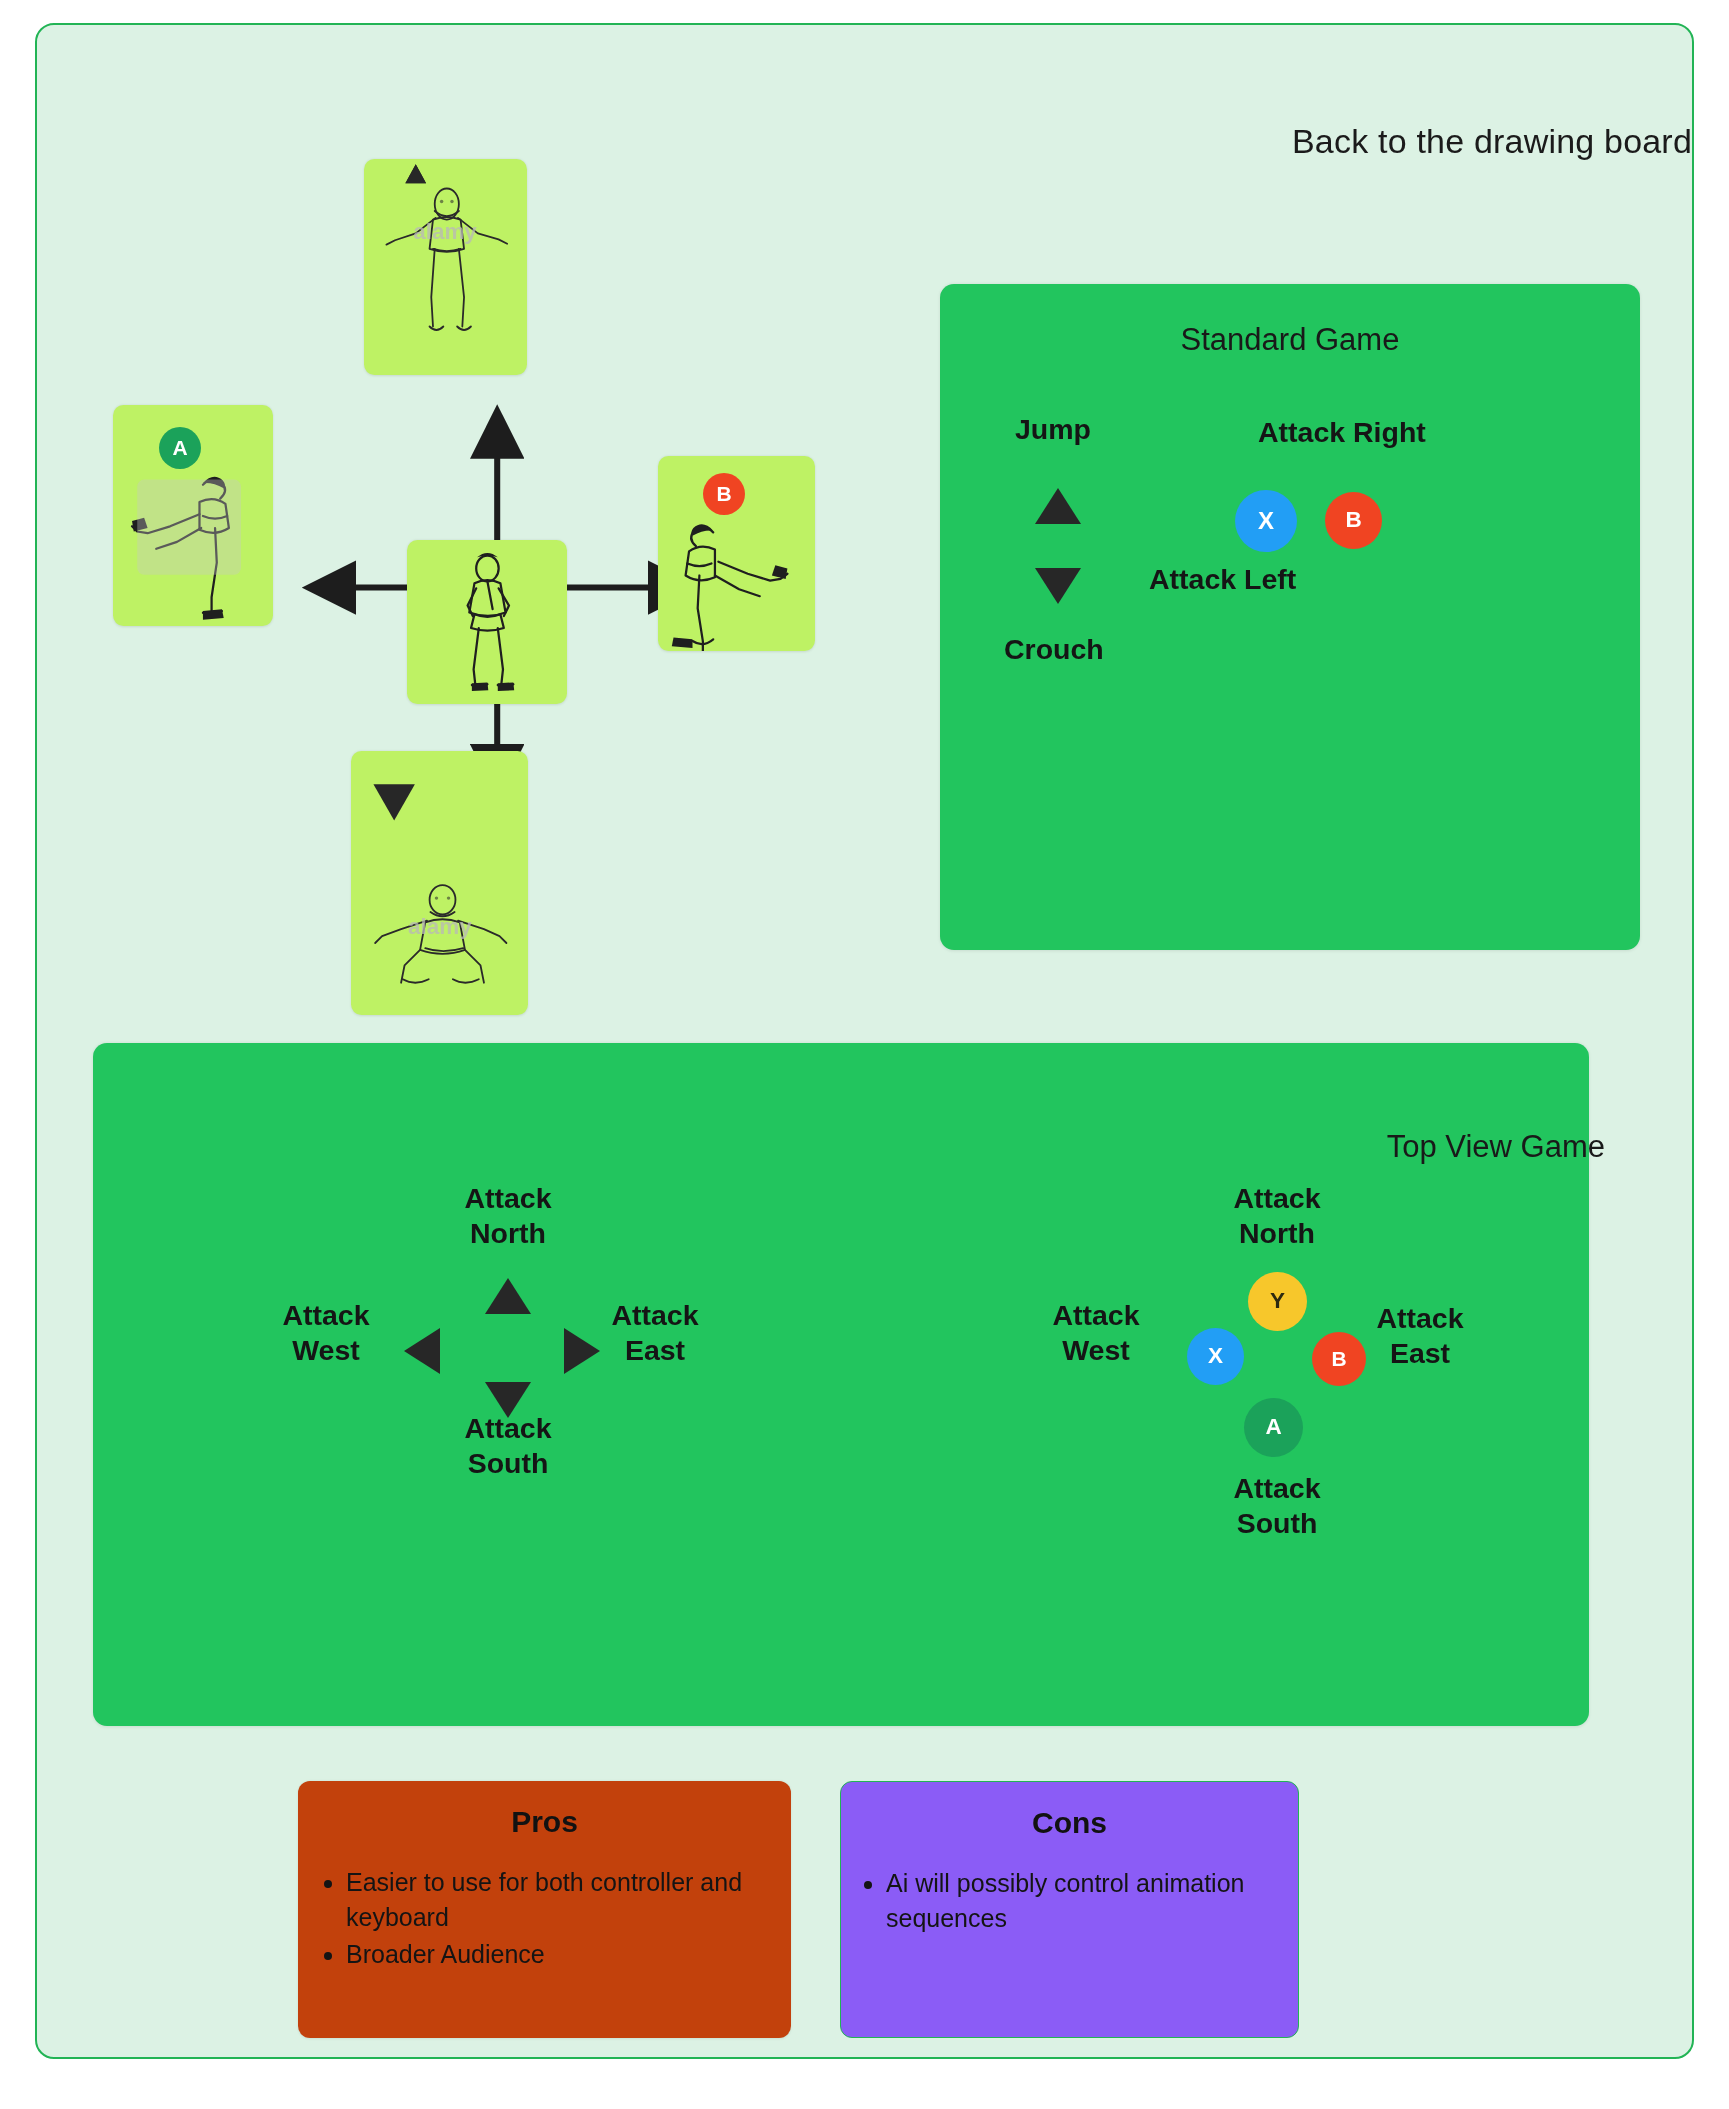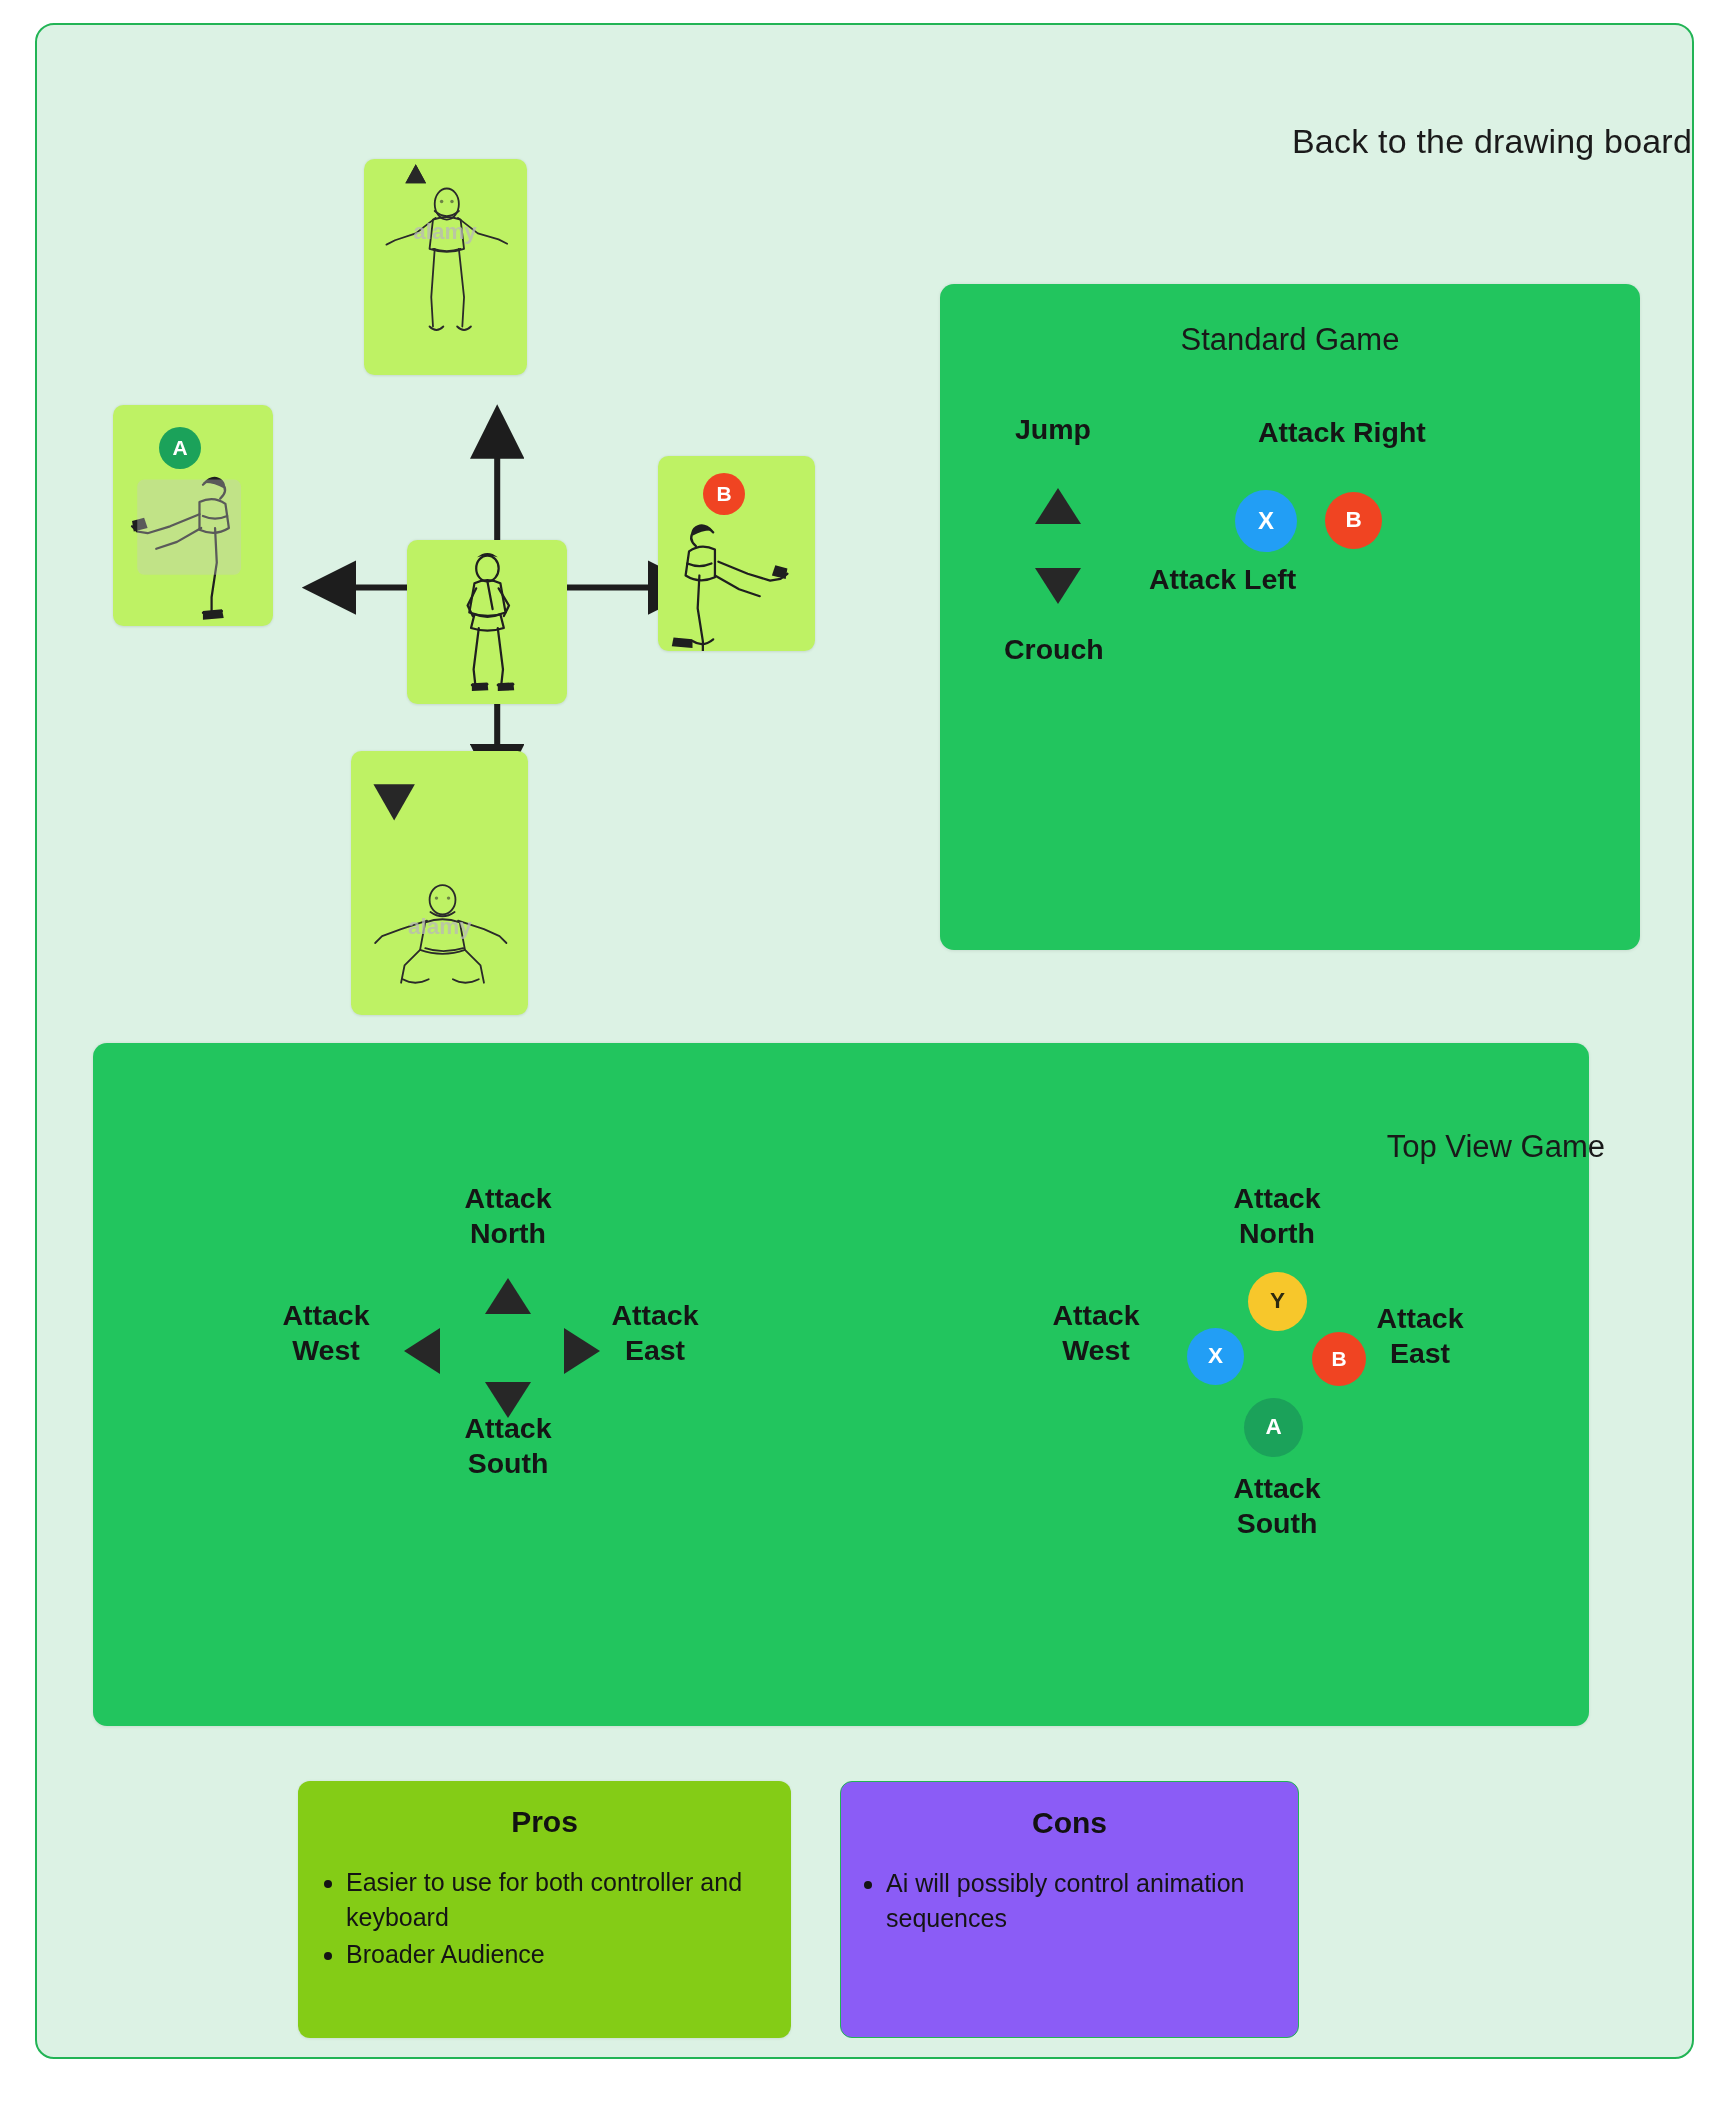--- a/index.html
+++ b/index.html
@@ -96,21 +96,21 @@
   .tri-down  { border-left: 23px solid transparent; border-right: 23px solid transparent; border-top: 36px solid #272727; }
   .tri-left  { border-top: 23px solid transparent; border-bottom: 23px solid transparent; border-right: 36px solid #272727; }
   .tri-right { border-top: 23px solid transparent; border-bottom: 23px solid transparent; border-left: 36px solid #272727; }
 
   
   .pc-box {
     position: absolute;
     border-radius: 12px;
     box-sizing: border-box;
   }
-  .pc-pros { background: #84cc16; box-shadow: 0 0.9px 2.6px rgba(0,0,0,.08); }
+  .pc-pros { background: #c2410c; box-shadow: 0 0.9px 2.6px rgba(0,0,0,.08); }
   .pc-cons { background: #8b5cf6; border: 1.7px solid #22b455; }
   .pc-head {
     text-align: center;
     font-size: 30px;
     font-weight: bold;
     color: #121212;
     margin-top: 24px;
   }
   .pc-list {
     margin: 26px 0 0 0;

